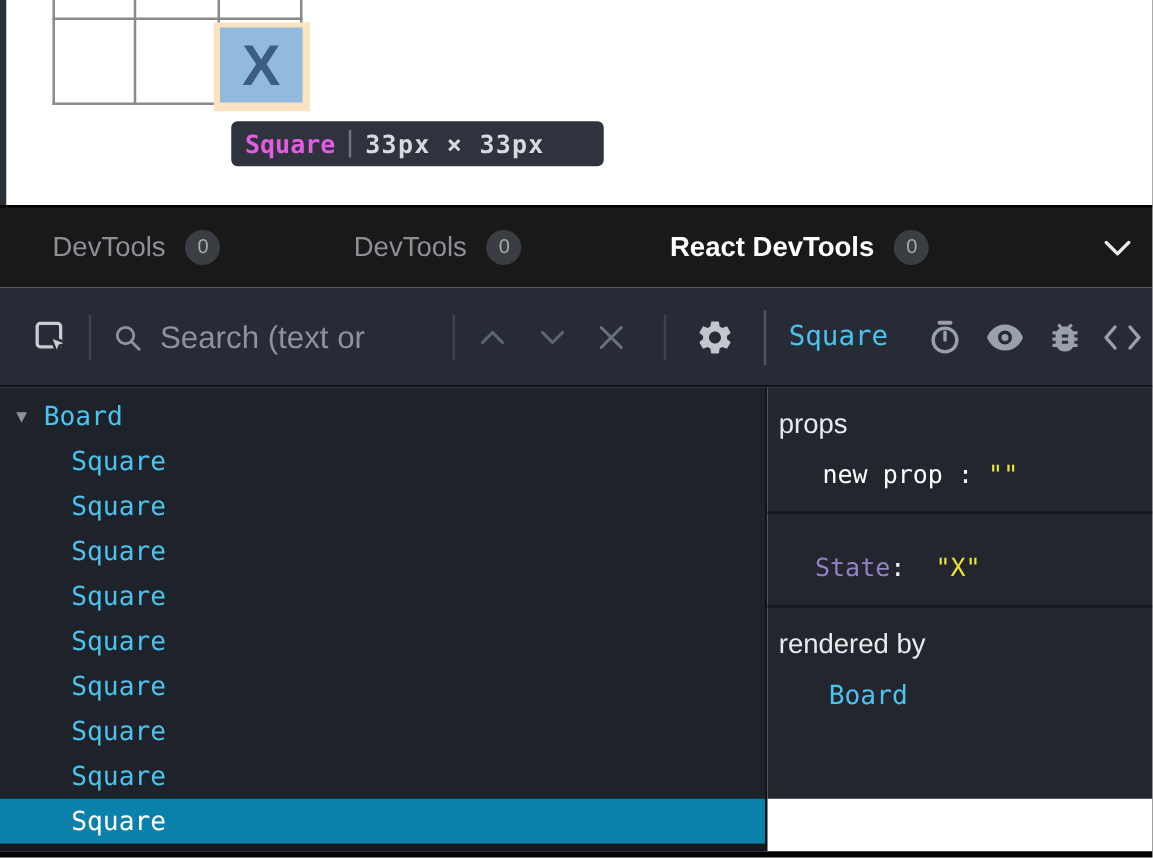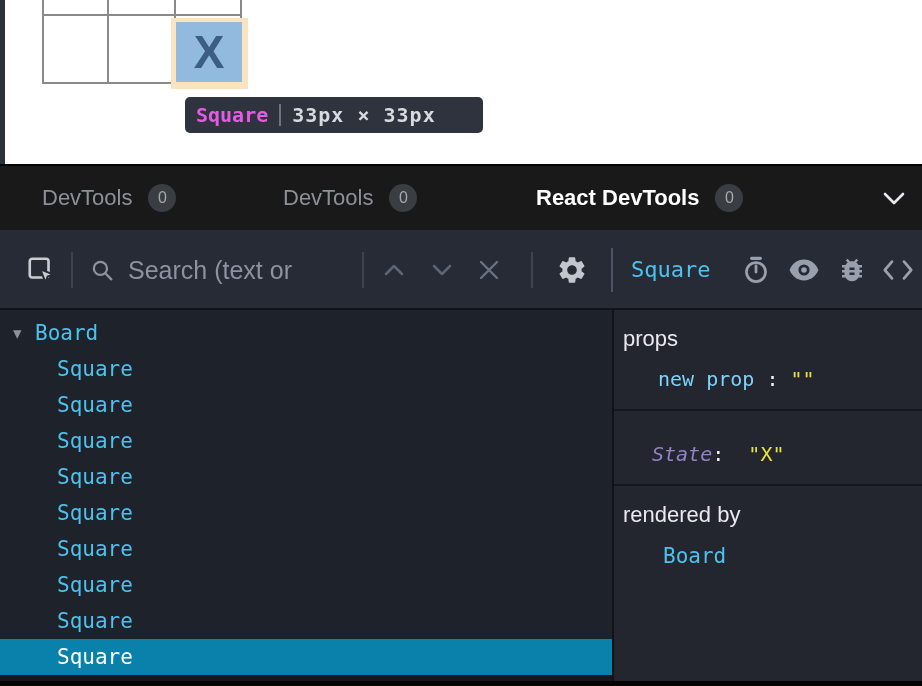--- a/index.html
+++ b/index.html
@@ -52,29 +52,29 @@
               font-family:"DejaVu Sans Mono",monospace; font-size:21px; color:#4cc3ee; cursor:default; }
   .tree-row .caret { width:20px; margin-left:13px; font-size:17px; color:#8d939e;
                      font-family:"DejaVu Sans",sans-serif; line-height:1; }
   .tree-row .lbl-root { margin-left:2px; }
   .tree-row .lbl-child { margin-left:57px; }
   .tree-row.selected { background:#0a81ab; }
   .tree-row.selected .lbl-child { color:#ffffff; }
   .tree-hscroll { position:absolute; left:0; bottom:0; width:612px; height:6px; background:#15181d; }
   .v-divider { position:absolute; left:612px; top:0; width:2px; height:371px; background:#0f1318; }
 
-  .details-panel { position:absolute; left:614px; top:0; width:308px; height:371px; background:#23262e;
+  .details-panel { position:absolute; left:614px; top:0; width:308px; height:329px; background:#23262e;
                    color:#e8eaec; }
   .section { border-bottom:2px solid #14171d; padding:16px 0 18px 0; }
   .section-title-row { display:flex; align-items:center; justify-content:space-between;
                        padding:0 8px 0 9px; }
   .section-title { font-size:22px; color:#e8eaec; }
   .kv { font-family:"DejaVu Sans Mono",monospace; font-size:20px; margin-top:15px; }
-  .kv .key-muted { color:#7dd3fc; }
-  .kv .key-purple { color:#9282c8;font-style:italic; }
+  .kv .key-muted { color:#ffffff; }
+  .kv .key-purple { color:#9282c8; }
   .kv .colon { color:#f0f1f3; }
   .kv .val-str { color:#e9e436; }
   .props-row { padding-left:44px; }
   .hooks-row { padding-left:38px; }
   .rendered-link { font-family:"DejaVu Sans Mono",monospace; font-size:21px; color:#4cc3ee;
                    margin:16px 0 0 49px; display:inline-block; cursor:pointer; }
 
   .bottom-bar { position:absolute; left:0; top:681px; width:922px; height:5px; background:#030303; }
 
   svg { display:block; }

